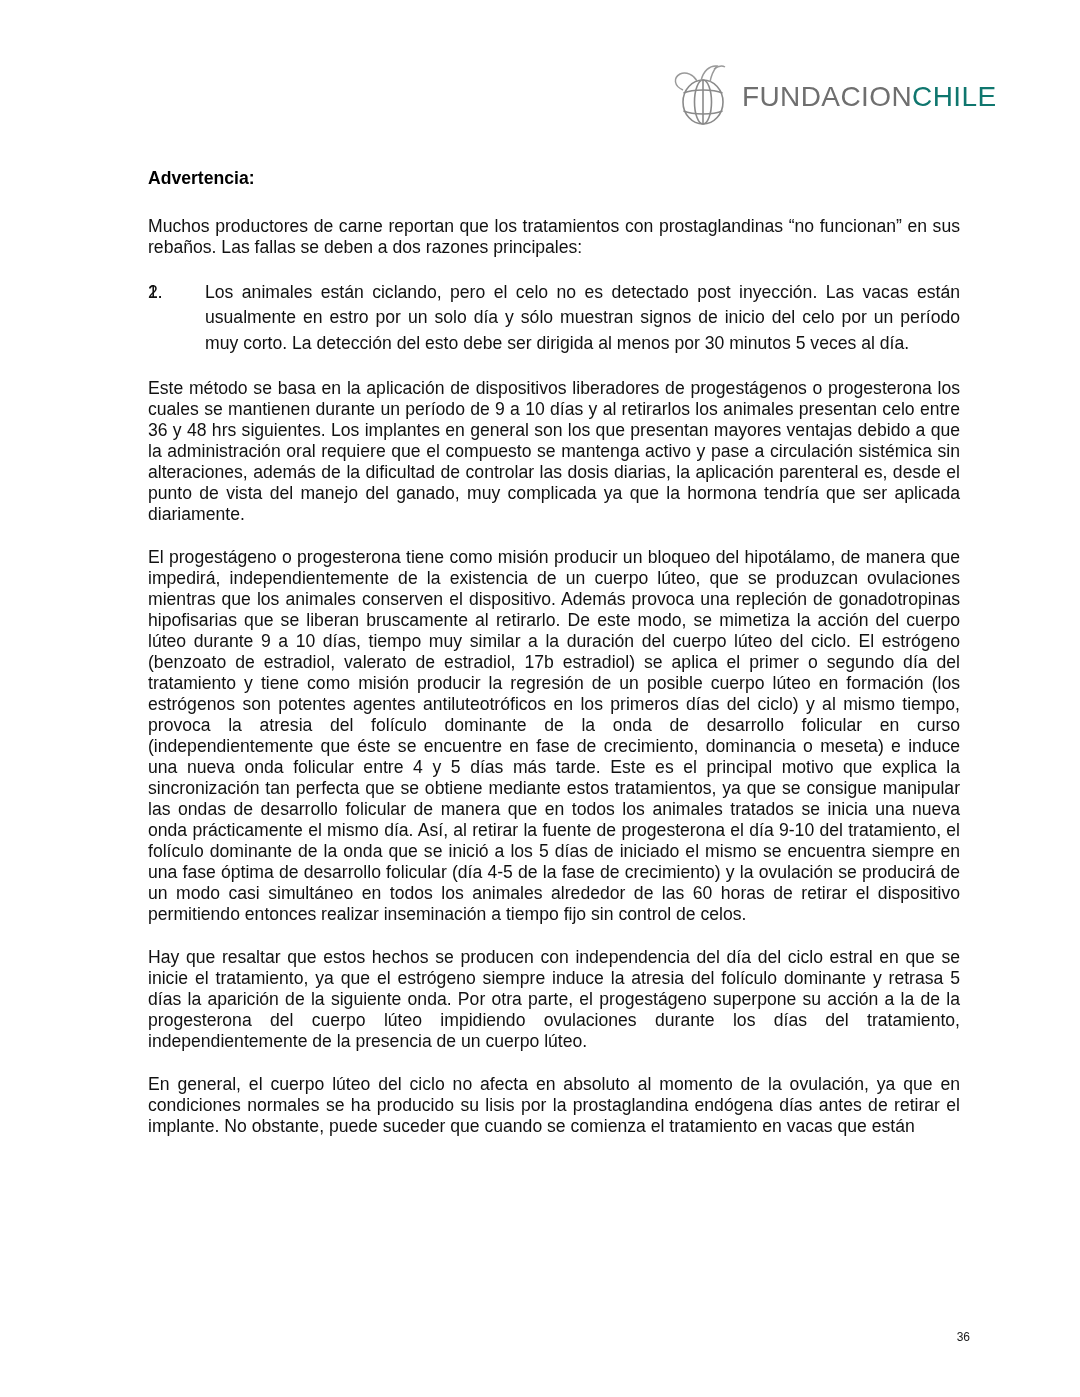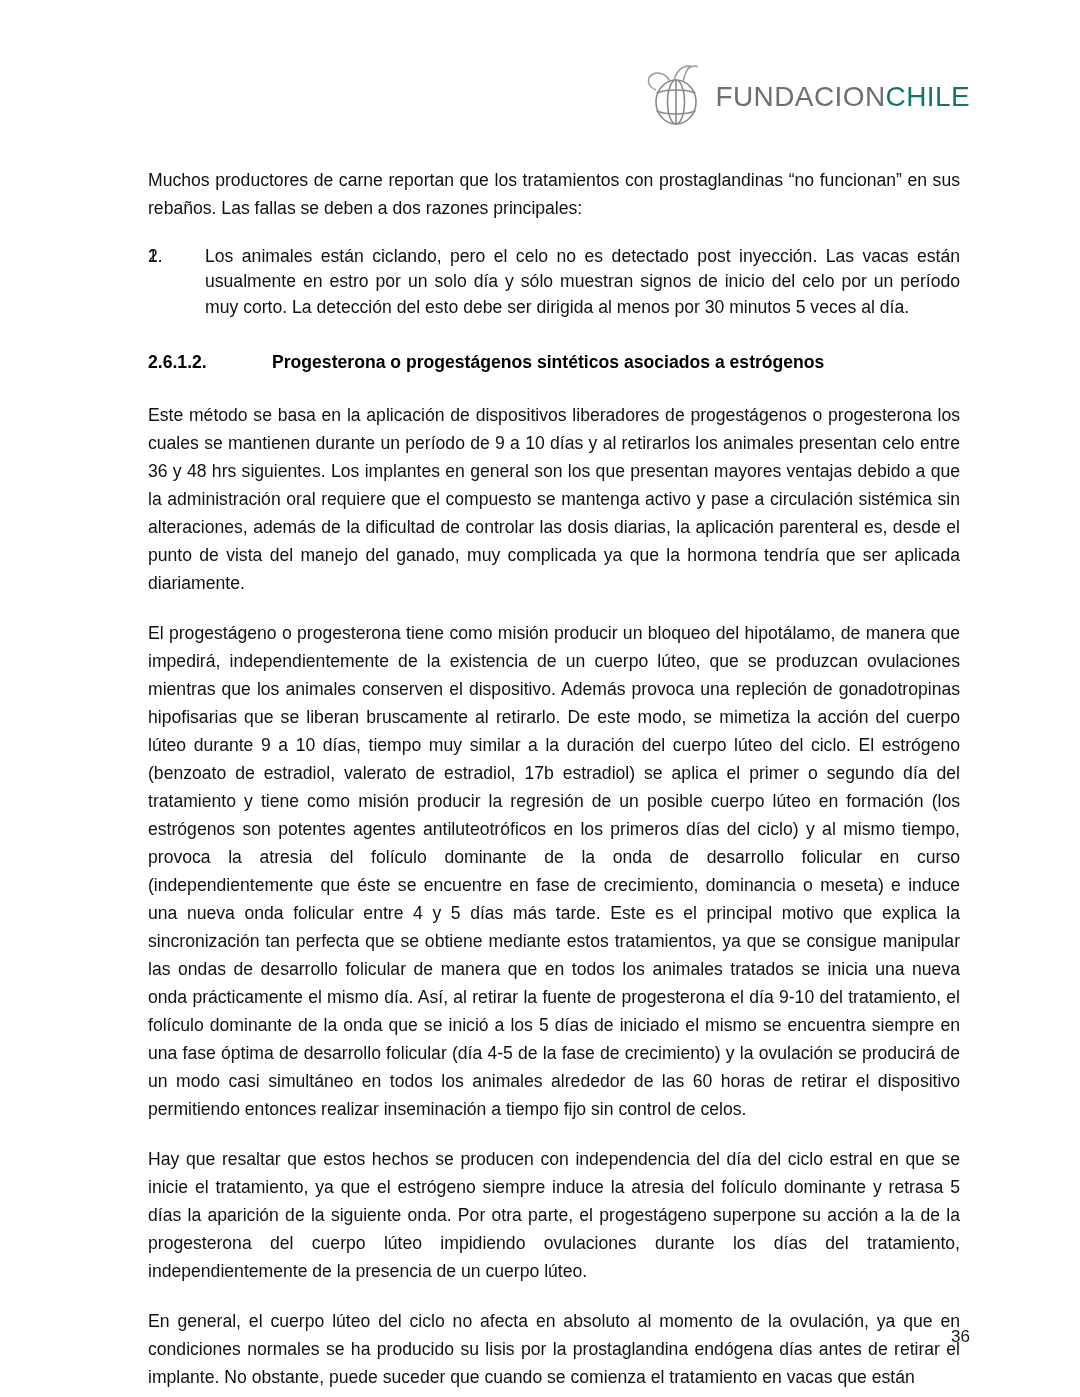--- a/index.html
+++ b/index.html
@@ -23,21 +23,21 @@
 
   
   .header {
     position: absolute;
     top: 58px;
     right: 110px;
     width: 300px;
     height: 78px;
     display: flex;
     align-items: center;
-    justify-content: flex-end;
+    justify-content: space-between;
   }
   .logo-mark {
     width: 66px;
     height: 70px;
     flex: 0 0 auto;
     margin-right: 6px;
   }
   .logo-wordmark {
     display: flex;
     align-items: baseline;
@@ -52,21 +52,21 @@
   
   .content {
     position: absolute;
     left: 148px;
     top: 166px;
     width: 812px;
   }
   p.body {
     margin: 0 0 22px 0;
     font-size: 17.6px;
-    line-height: 28px;
+    line-height: 21px;
     text-align: justify;
     text-justify: inter-word;
     color: #111111;
     font-weight: 400;
   }
   p.body:last-child { margin-bottom: 0; }
 
   h3.advertencia {
     margin: 0 0 26px 0;
     font-size: 17.6px;
@@ -107,21 +107,21 @@
     position: absolute;
     left: 0;
     top: 0;
   }
 
   
   .page-number {
     position: absolute;
     right: 110px;
     bottom: 50px;
-    font-size: 17px;
+    font-size: 12px;
     line-height: 20px;
     color: #1a1a1a;
     font-family: "Liberation Sans", sans-serif;
     text-align: center;
   }
 </style>
 </head>
 <body>
 
 <div class="page">
@@ -144,34 +144,32 @@
       </svg>
     </span>
     <span class="logo-wordmark">
       <span class="logo-word-a">FUNDACION</span>
         <span class="logo-word-b">CHILE</span>
     </span>
   </div>
 
   <div class="content">
 
+    <h3 class="advertencia">Advertencia:</h3>
 
     <p class="body">Muchos productores de carne reportan que los tratamientos con prostaglandinas “no funcionan” en sus rebaños.  Las fallas se deben a dos razones principales:</p>
 
     <p class="numbered">
       <span class="num">1.</span>
     </p>
 
     <p class="numbered">
       <span class="num">2.</span><span class="txt">Los animales están ciclando, pero el celo no es detectado post inyección.  Las vacas están usualmente en estro por un solo día y sólo muestran signos de inicio  del celo por un período muy corto.  La detección del esto debe ser dirigida al menos por 30 minutos 5 veces al día.</span>
     </p>
 
-    <div class="section-head">
-      <span class="sec-num">2.6.1.2.</span><span>Progesterona o progestágenos sintéticos asociados a estrógenos</span>
-    </div>
 
     <p class="body">Este método se basa en la aplicación de dispositivos liberadores de progestágenos o progesterona los cuales se mantienen durante un período de 9 a 10 días y al retirarlos los animales presentan celo entre 36 y 48 hrs siguientes.  Los implantes en general son los que presentan mayores ventajas debido a que la administración oral requiere que el compuesto se mantenga activo y pase a circulación sistémica sin alteraciones, además de la dificultad de controlar las dosis diarias, la aplicación parenteral es, desde el punto de vista del manejo del ganado, muy complicada ya que la hormona tendría que ser aplicada diariamente.</p>
     <p class="body">El progestágeno o progesterona tiene como misión producir un bloqueo del hipotálamo, de manera que impedirá, independientemente de la existencia de un cuerpo lúteo, que se produzcan ovulaciones mientras que los animales conserven el dispositivo.  Además provoca una repleción de gonadotropinas hipofisarias que se liberan bruscamente al retirarlo.  De este modo, se mimetiza la acción del cuerpo lúteo durante 9 a 10 días, tiempo muy similar a la duración del cuerpo lúteo del ciclo.  El estrógeno (benzoato de estradiol, valerato de estradiol, 17b estradiol) se aplica el primer o segundo día  del tratamiento y tiene como misión producir la regresión de un posible cuerpo lúteo en formación (los estrógenos son potentes agentes antiluteotróficos en los primeros días del ciclo) y al mismo tiempo, provoca la atresia del folículo dominante de la onda de desarrollo folicular en curso (independientemente que éste se encuentre en fase de crecimiento, dominancia o meseta) e induce una nueva onda folicular entre 4 y 5 días más tarde.  Este es el principal motivo que explica la sincronización tan perfecta que se obtiene mediante estos tratamientos, ya que se consigue manipular las ondas de desarrollo folicular de manera que en todos los animales tratados se inicia una nueva onda prácticamente el mismo día. Así, al retirar la fuente de progesterona el día 9-10 del tratamiento, el folículo dominante de la  onda que se inició a los 5 días de iniciado el mismo se encuentra siempre en una fase óptima de desarrollo folicular (día 4-5 de la fase de crecimiento) y la ovulación se producirá de un modo casi simultáneo en todos los animales alrededor de las 60 horas de retirar el dispositivo permitiendo entonces realizar inseminación a tiempo fijo sin control de celos.</p>
     <p class="body">Hay que resaltar que estos hechos se producen con independencia del día del ciclo estral en que se inicie el tratamiento, ya que el estrógeno siempre induce la atresia del folículo dominante y retrasa 5 días la aparición de la siguiente onda.  Por otra parte, el progestágeno superpone su acción a la de la progesterona   del cuerpo lúteo impidiendo ovulaciones durante los días del tratamiento, independientemente de la presencia de un cuerpo lúteo.</p>
     <p class="body">En general, el cuerpo lúteo del ciclo no afecta en absoluto al momento de la ovulación, ya que en condiciones normales se ha producido su lisis por la prostaglandina endógena días antes de retirar el implante. No obstante, puede suceder que cuando se comienza el tratamiento en vacas que están</p>
 
   </div>
 
   <div class="page-number">36</div>
 

